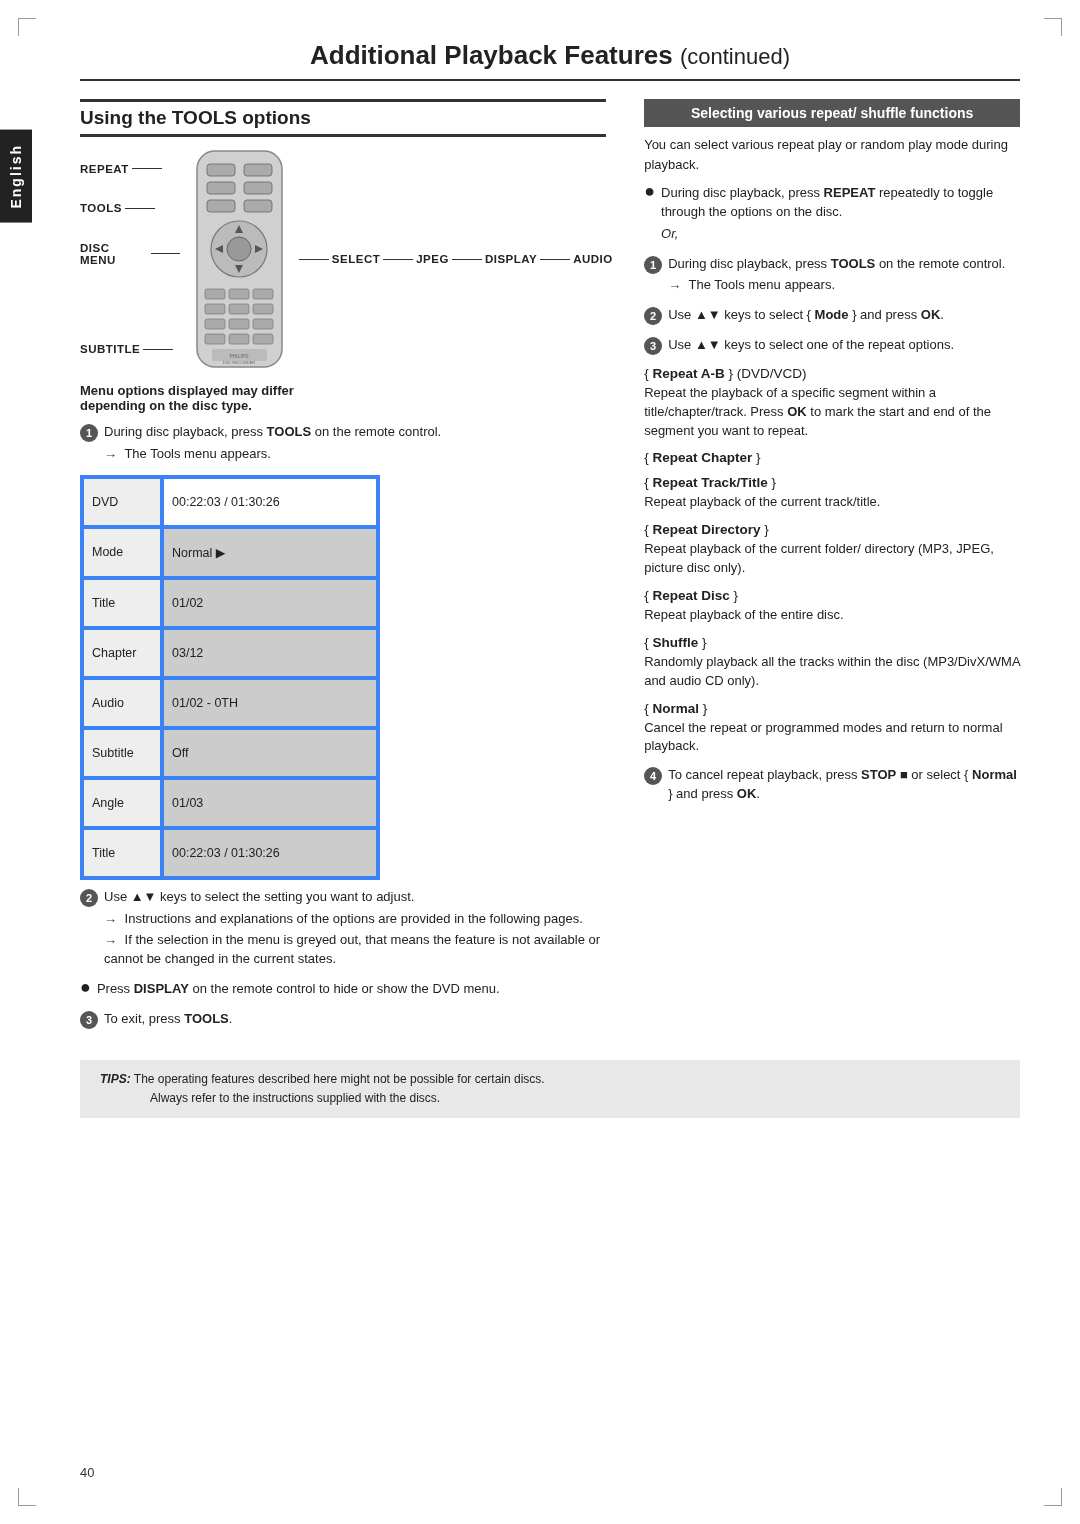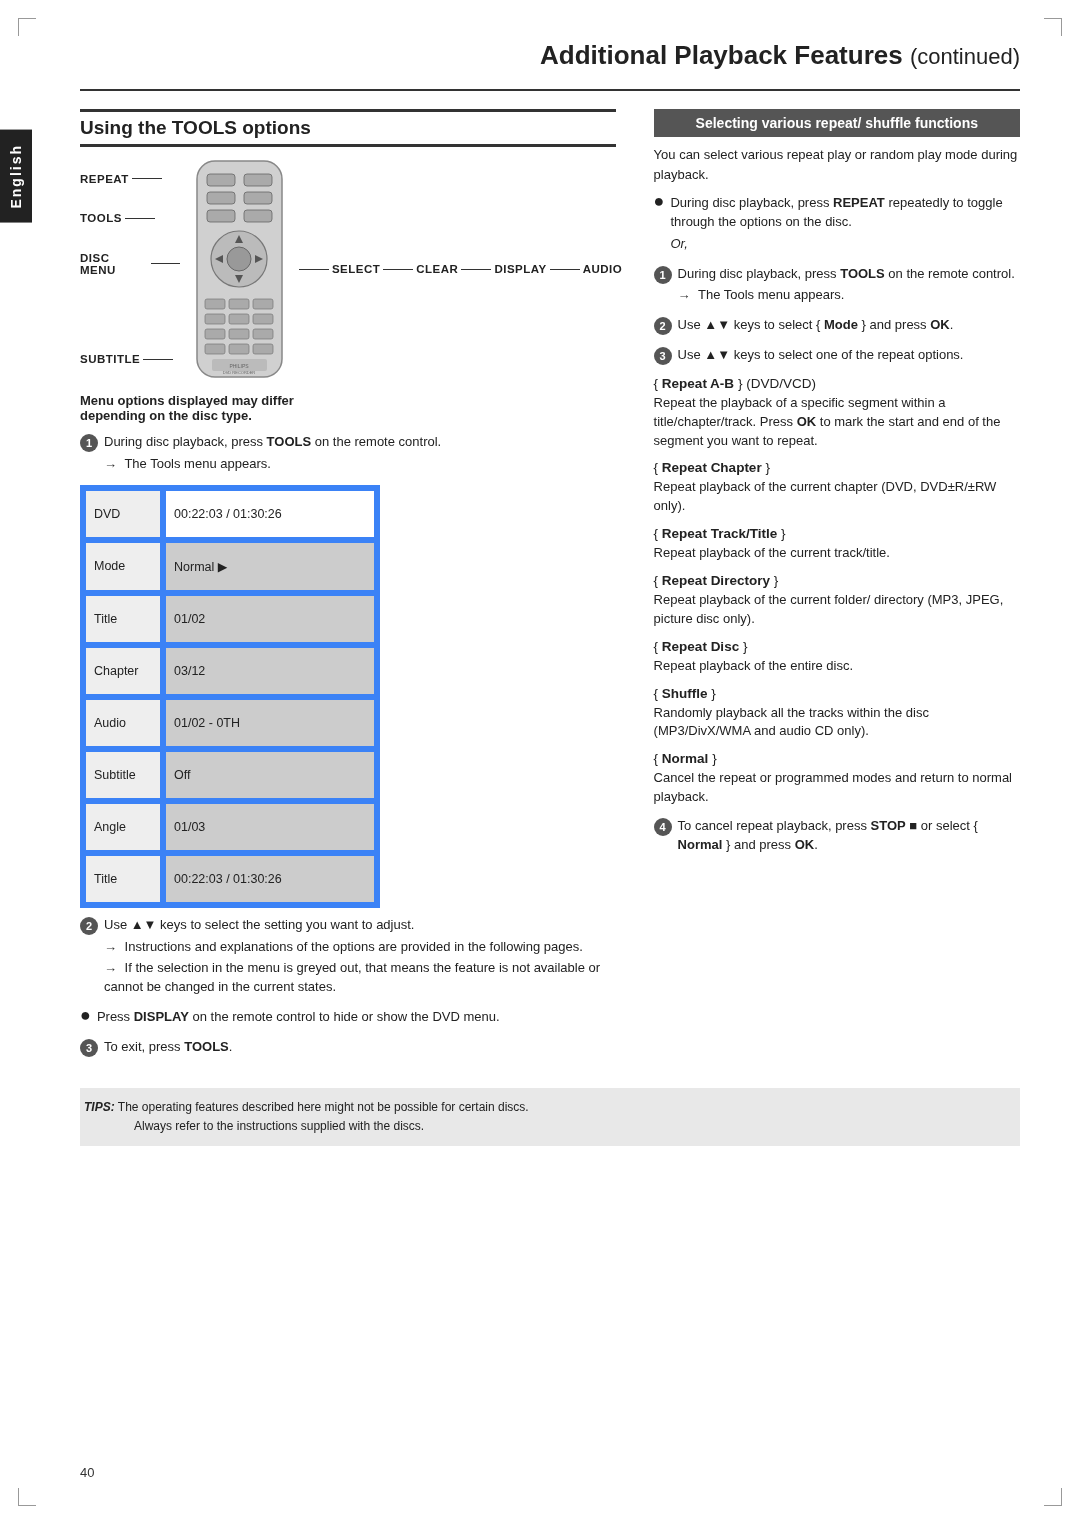--- a/index.html
+++ b/index.html
@@ -39,23 +39,23 @@
       bottom: 44px;
       left: 80px;
       font-size: 13px;
       color: #333;
     }
 
     
     .main-title {
       font-size: 26px;
       font-weight: bold;
-      text-align: right;
+      text-align: center;
       margin-bottom: 18px;
-      padding-bottom: 18px;
+      padding-bottom: 8px;
       border-bottom: 2px solid #333;
     }
     .main-title span.normal {
       font-weight: normal;
       font-size: 22px;
     }
 
     
     .english-tab {
       position: absolute;
@@ -185,21 +185,21 @@
 
     
     .dvd-table {
       border-collapse: collapse;
       font-size: 12.5px;
       margin: 8px 0;
       width: 100%;
       max-width: 300px;
     }
     .dvd-table td {
-      border: 6px solid #3b82f6;
+      border: 4px solid #3b82f6;
       padding: 16px 8px;
       margin-left: 48px;
     }
     .dvd-table td:first-child {
       background: #eee;
       font-weight: normal;
       width: 80px;
     }
     .dvd-table td.highlight {
       background: #ccc;
@@ -224,21 +224,21 @@
     }
     .func-desc {
       font-size: 13px;
       line-height: 1.45;
       margin-bottom: 2px;
     }
 
     
     .tips-box {
       background: #e8e8e8;
-      padding: 10px 4px;
+      padding: 10px 20px;
       margin-top: 20px;
       font-size: 12px;
       line-height: 1.6;
     }
     .tips-box strong {
       font-style: italic;
     }
 
     .step-content p { margin-bottom: 3px; line-height: 1.45; }
   </style>
@@ -329,21 +329,21 @@
           </svg>
         </div>
 
         <div style="display:flex;flex-direction:row;justify-content:space-around;min-width:80px;padding-left:4px;">
           <div class="label-line">
             <span class="line-connector-right"></span>
             <span style="font-size:11.5px;font-weight:bold;">SELECT</span>
           </div>
           <div class="label-line">
             <span class="line-connector-right"></span>
-            <span style="font-size:11.5px;font-weight:bold;">CLEAR</span>
+            <span style="font-size:11.5px;font-weight:bold;">JPEG</span>
           </div>
           <div style="height:10px;"></div>
           <div class="label-line">
             <span class="line-connector-right"></span>
             <span style="font-size:11.5px;font-weight:bold;">DISPLAY</span>
           </div>
           <div style="height:20px;"></div>
           <div class="label-line">
             <span class="line-connector-right"></span>
             <span style="font-size:11.5px;font-weight:bold;">AUDIO</span>
@@ -464,21 +464,20 @@
         </div>
       </div>
 
       <div class="func-block">
         <div class="func-title">{ <strong>Repeat A-B</strong> } (DVD/VCD)</div>
         <div class="func-desc">Repeat the playback of a specific segment within a title/chapter/track. Press <strong>OK</strong> to mark the start and end of the segment you want to repeat.</div>
       </div>
 
       <div class="func-block">
         <div class="func-title">{ <strong>Repeat Chapter</strong> }</div>
-        <div class="func-desc">Repeat playback of the current chapter (DVD, DVD±R/±RW only).</div>
       </div>
 
       <div class="func-block">
         <div class="func-title">{ <strong>Repeat Track/Title</strong> }</div>
         <div class="func-desc">Repeat playback of the current track/title.</div>
       </div>
 
       <div class="func-block">
         <div class="func-title">{ <strong>Repeat Directory</strong> }</div>
         <div class="func-desc">Repeat playback of the current folder/ directory (MP3, JPEG, picture disc only).</div>

